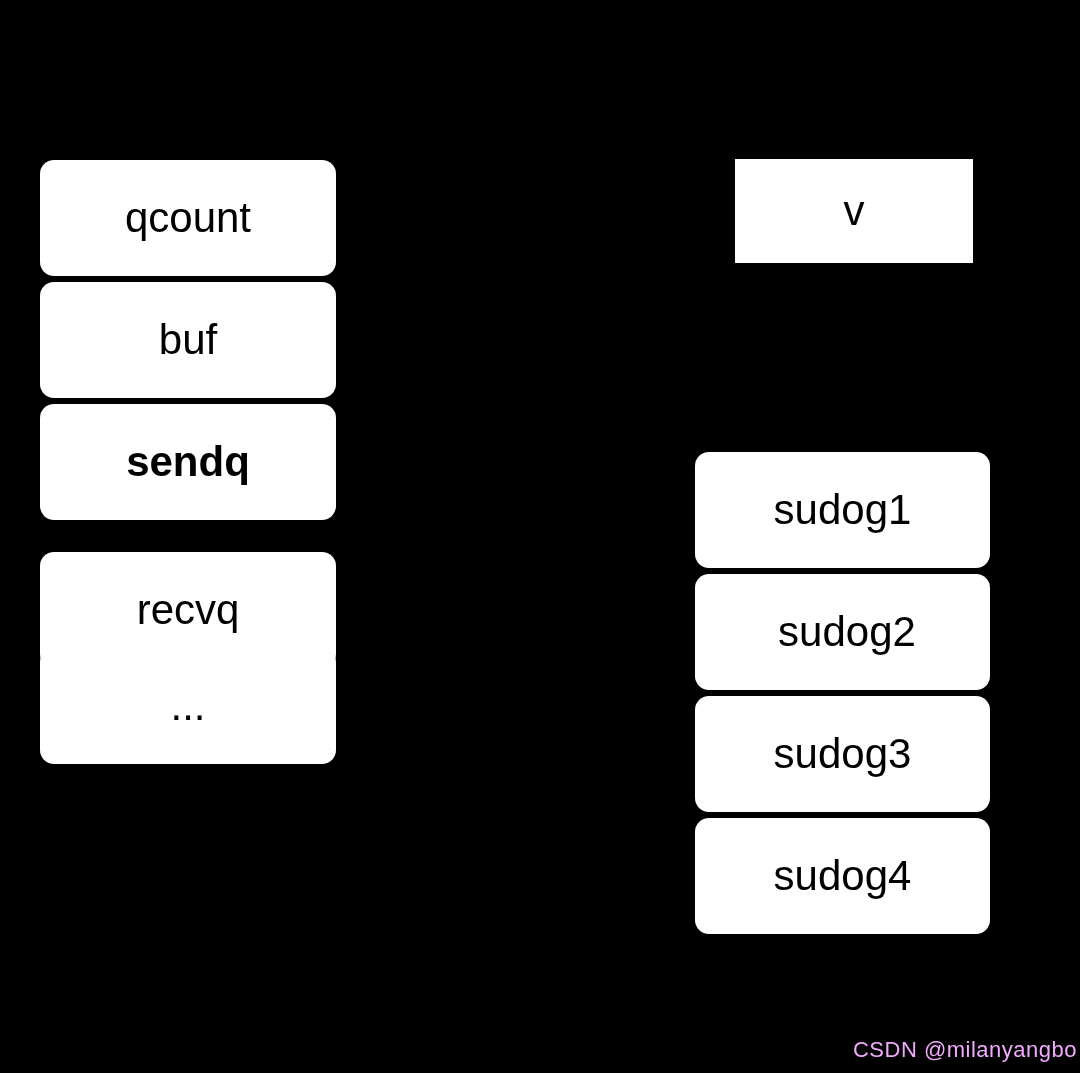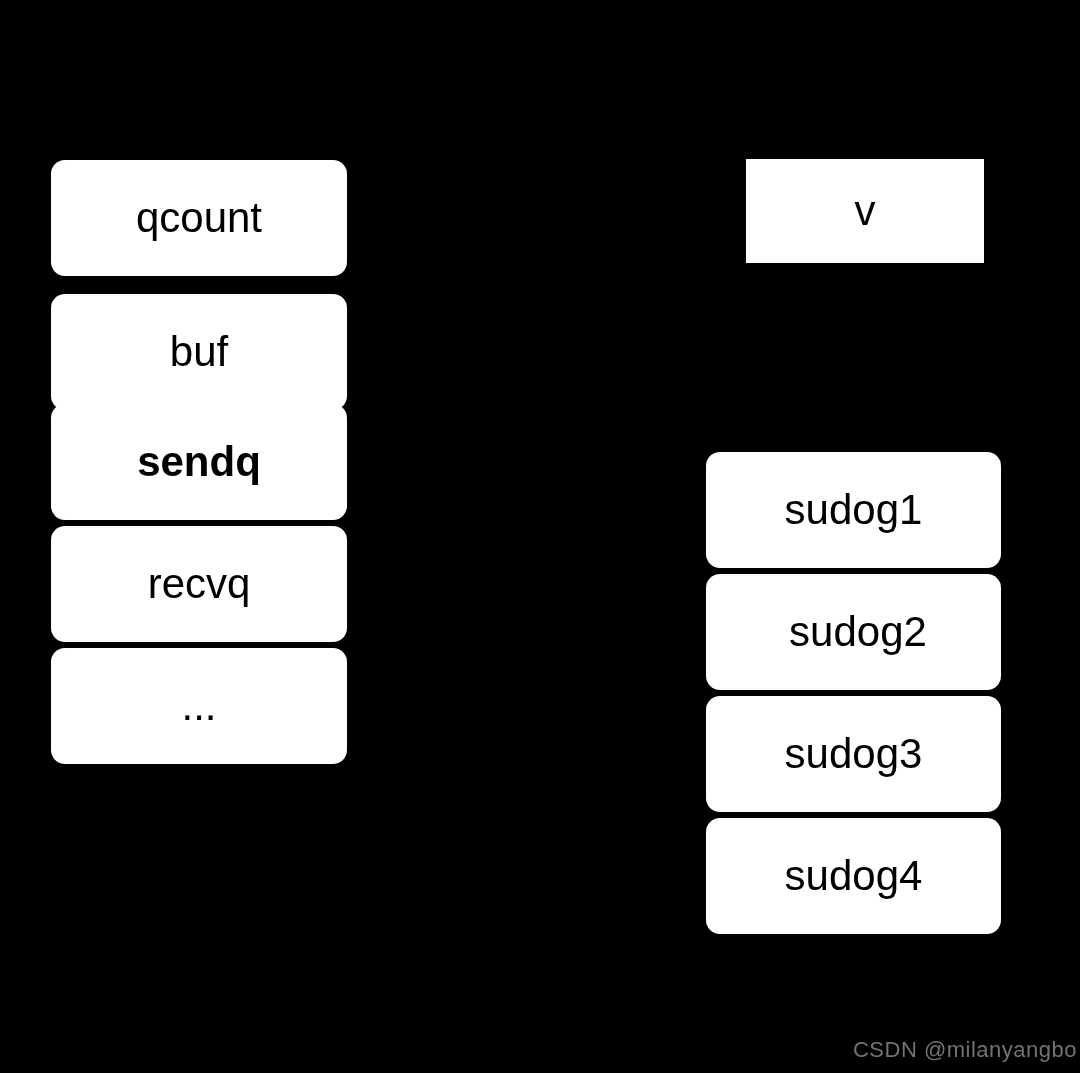--- a/index.html
+++ b/index.html
@@ -18,48 +18,47 @@
   .node {
     position: absolute;
     background: #ffffff;
     color: #000000;
     display: flex;
     align-items: center;
     justify-content: center;
     font-size: 42px;
     line-height: 1;
     box-sizing: border-box;
-    margin-left: 11px;
   }
   .rounded { border-radius: 14px; }
 
   
   .field  { left: 40px;  width: 296px; height: 116px; }
   .f0 { top: 160px; }
-  .f1 { top: 294px; }
+  .f1 { top: 282px; }
   .f2 { top: 404px; font-weight: bold; }
-  .f3 { top: 526px; }
+  .f3 { top: 552px; }
   .f4 { top: 648px; }
 
   
   .value-box { left: 735px; top: 159px; width: 238px; height: 104px; border-radius: 0; }
 
   
   .sudog { left: 695px; width: 295px; height: 116px; }
   .s0 { top: 452px; text-align: right; }
   .s1 { top: 574px; padding-left: 9px; }
   .s2 { top: 696px; }
   .s3 { top: 818px; }
 
   .watermark {
     position: absolute;
     right: 3px;
     top: 1037px;
     font-size: 22px;
-    color: #737373;
+    color: #f0abfc;
     letter-spacing: 0.5px;
     font-family: "Liberation Sans", sans-serif;
   }
 </style>
 </head>
 <body>
 
 <div class="stage">
 
   <div>

